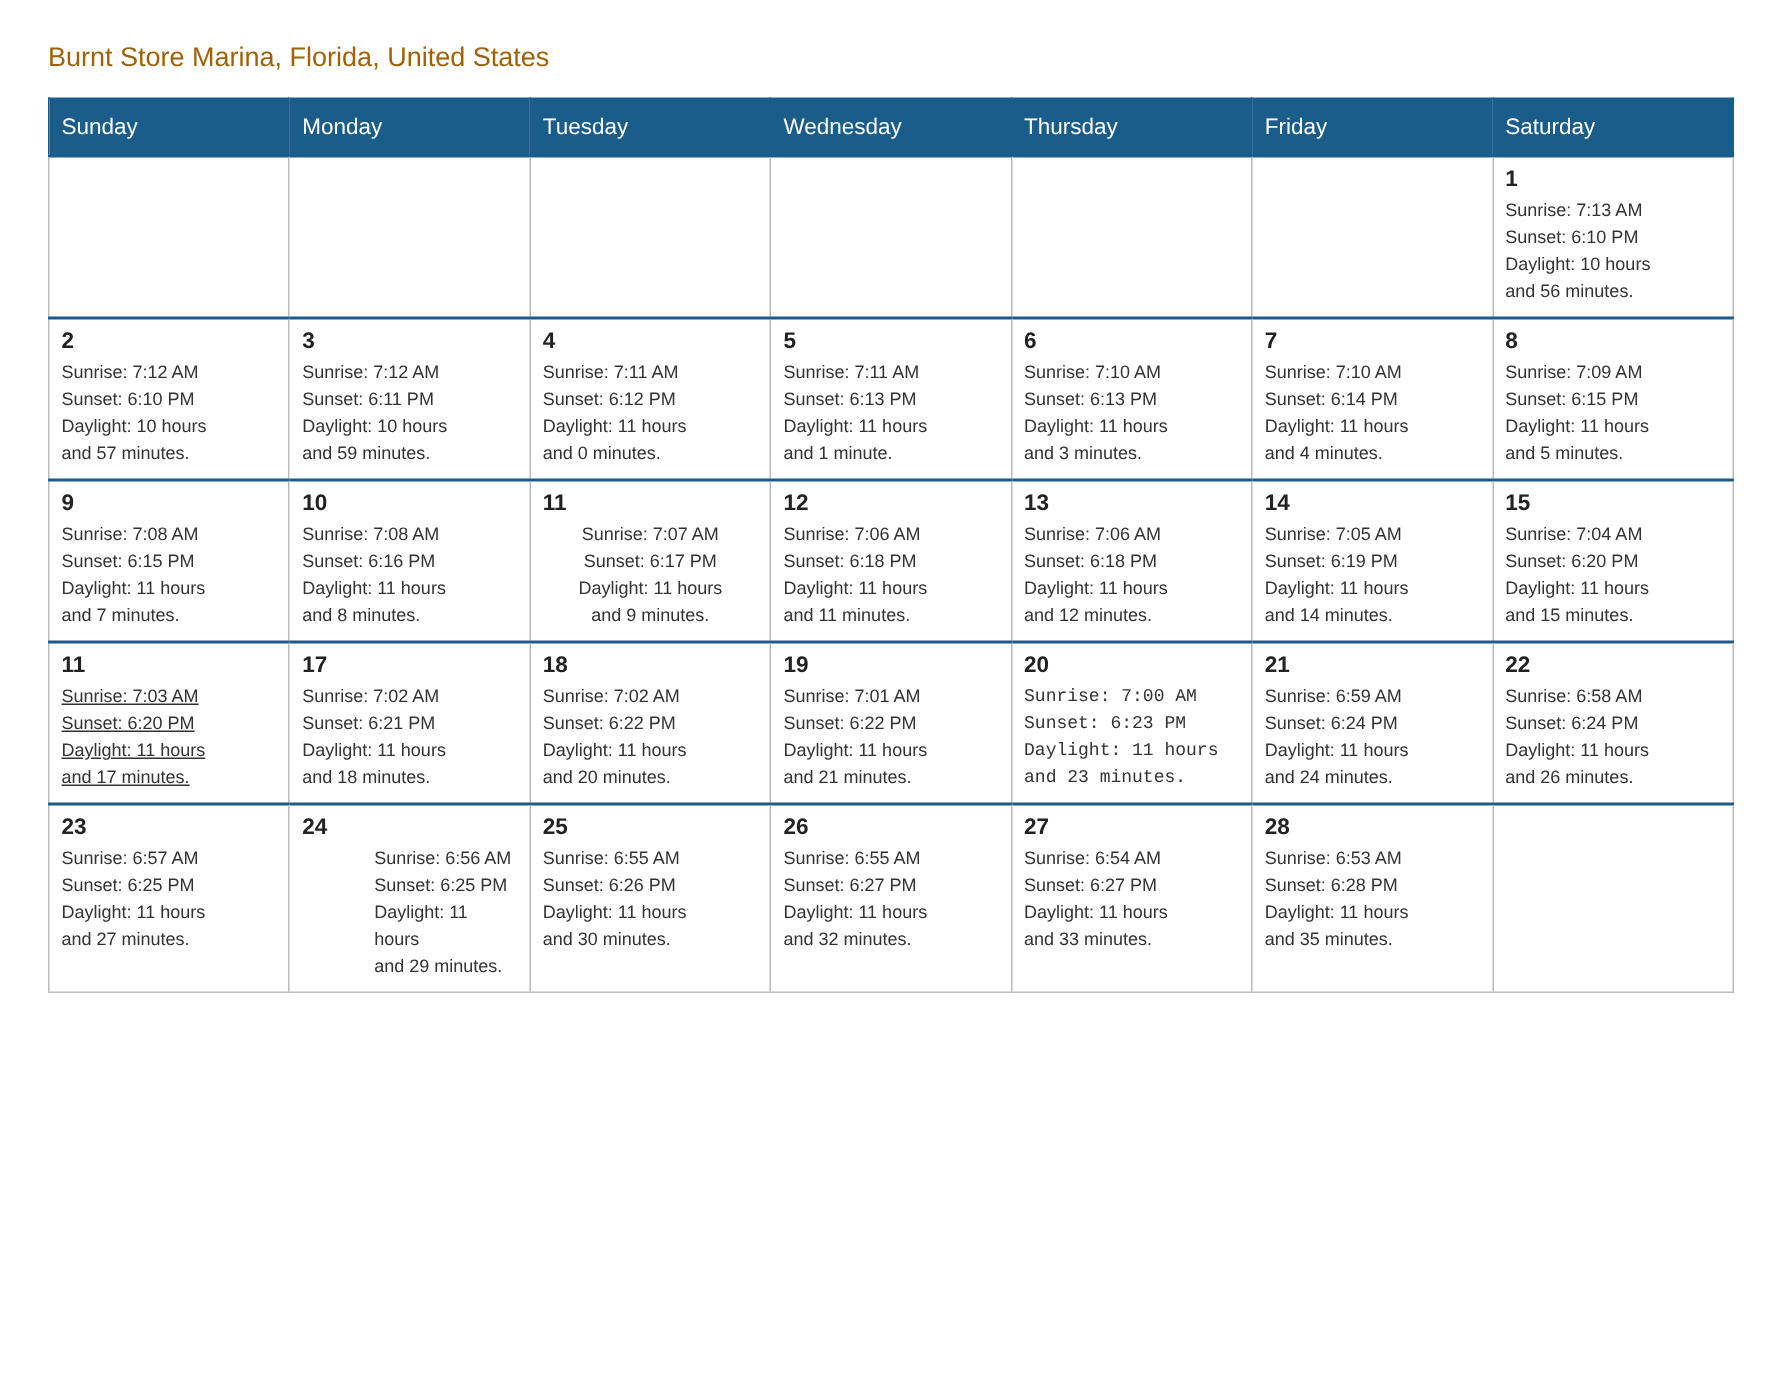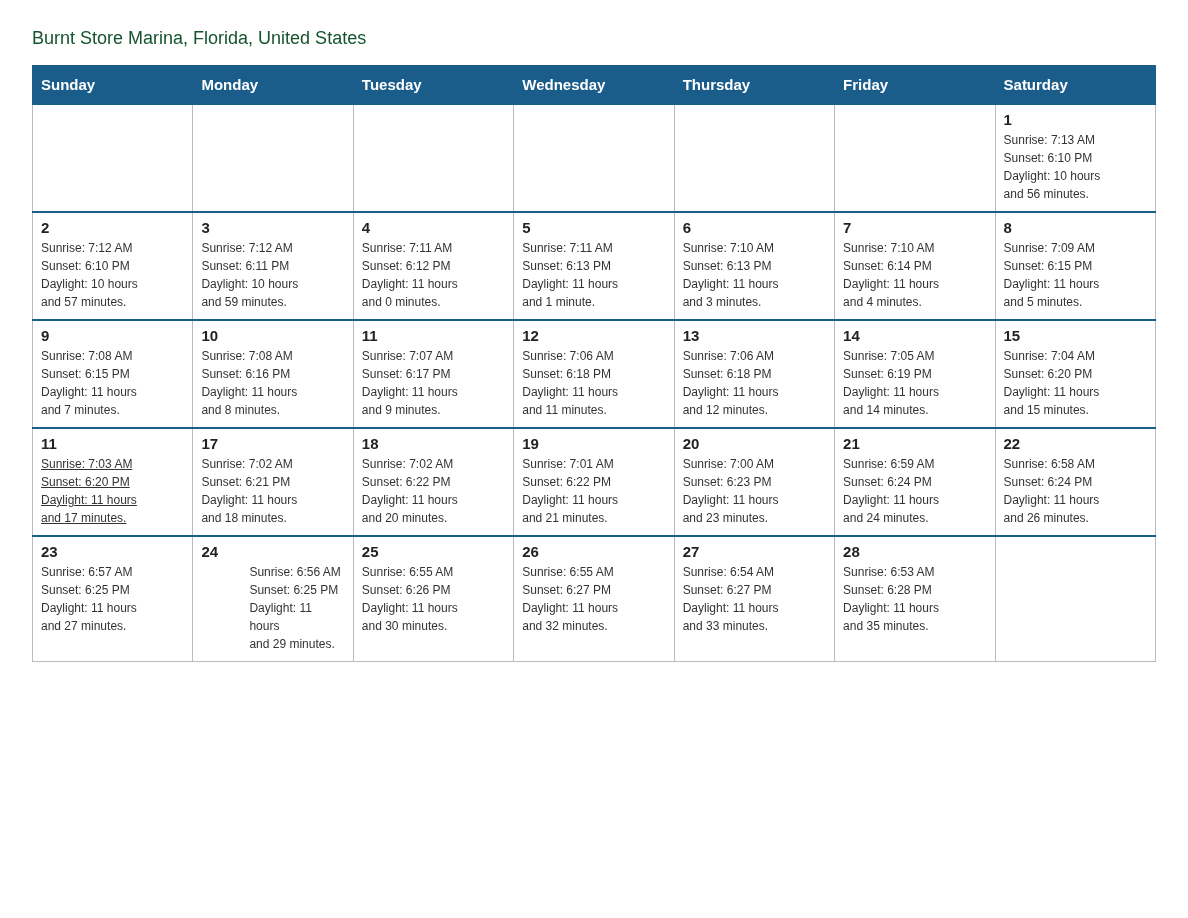--- a/index.html
+++ b/index.html
@@ -39,34 +39,34 @@
       text-align: right;
     }
     .month-title {
       font-size: 46px;
       font-weight: normal;
       color: #222;
       line-height: 1.1;
     }
     .location-subtitle {
       font-size: 18px;
-      color: #14532d;
+      color: #a16207;
       margin-top: 4px;
     }
     .calendar-table {
       width: 100%;
       border-collapse: collapse;
       margin-top: 16px;
       border: 1px solid #1a5c8a;
     }
     .calendar-table th {
       background-color: #1a5c8a;
       color: #fff;
       font-size: 15px;
-      font-weight: bold;
+      font-weight: normal;
       padding: 10px 8px;
       text-align: left;
       border: 1px solid #1a5c8a;
     }
     .calendar-table td {
       vertical-align: top;
       padding: 6px 8px 8px 8px;
       border: 1px solid #bbb;
       width: 14.28%;
       min-height: 110px;
@@ -191,21 +191,21 @@
         </td>
         <td>
           <div class="day-number">10</div>
           <div class="day-info" style="white-space: pre-line;">Sunrise: 7:08 AM
 Sunset: 6:16 PM
 Daylight: 11 hours
 and 8 minutes.</div>
         </td>
         <td>
           <div class="day-number">11</div>
-          <div class="day-info" style="white-space: pre-line;">Sunrise: 7:07 AM
+          <div class="day-info" style="white-space: pre-line; text-align: center;">Sunrise: 7:07 AM
 Sunset: 6:17 PM
 Daylight: 11 hours
 and 9 minutes.</div>
         </td>
         <td>
           <div class="day-number">12</div>
           <div class="day-info" style="white-space: pre-line;">Sunrise: 7:06 AM
 Sunset: 6:18 PM
 Daylight: 11 hours
 and 11 minutes.</div>
@@ -256,21 +256,21 @@
         </td>
         <td>
           <div class="day-number">19</div>
           <div class="day-info" style="white-space: pre-line;">Sunrise: 7:01 AM
 Sunset: 6:22 PM
 Daylight: 11 hours
 and 21 minutes.</div>
         </td>
         <td>
           <div class="day-number">20</div>
-          <div class="day-info" style="white-space: pre-line;">Sunrise: 7:00 AM
+          <div class="day-info" style="white-space: pre-line; font-family: Liberation Mono, monospace;">Sunrise: 7:00 AM
 Sunset: 6:23 PM
 Daylight: 11 hours
 and 23 minutes.</div>
         </td>
         <td>
           <div class="day-number">21</div>
           <div class="day-info" style="white-space: pre-line;">Sunrise: 6:59 AM
 Sunset: 6:24 PM
 Daylight: 11 hours
 and 24 minutes.</div>

